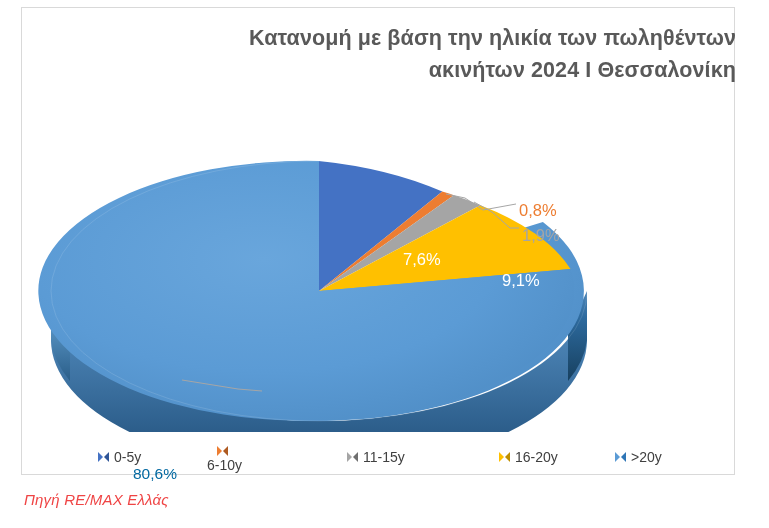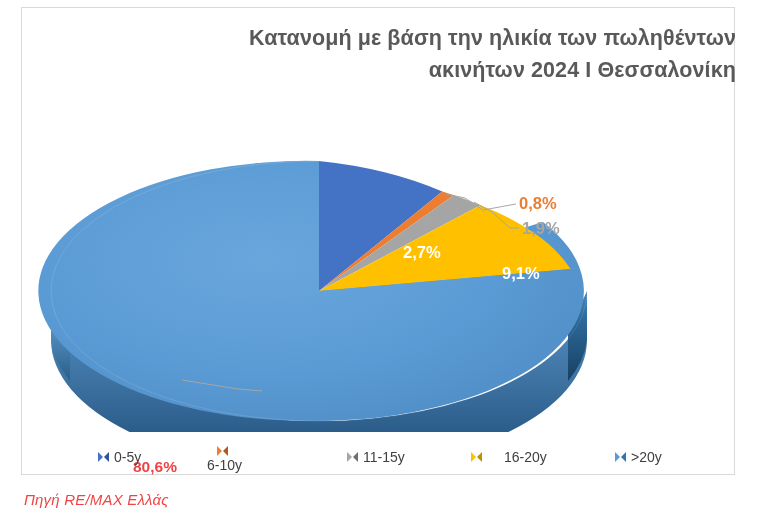--- a/index.html
+++ b/index.html
@@ -56,29 +56,30 @@
   #pie-svg {
     position: absolute;
     left: 0;
     top: 0;
   }
 
   
   .data-label {
     position: absolute;
     font-size: 16.5px;
-    font-weight: bold;
+    font-weight: normal;
     white-space: nowrap;
     line-height: 1;
+    margin-top: 7px;
   }
   #label-0-5y   { left: 381px; top: 152px; color: #ffffff; }
   #label-6-10y  { left: 497px; top: 103px; color: #ED7D31; }
   #label-11-15y { left: 500px; top: 128px; color: #A5A5A5; }
   #label-16-20y { left: 480px; top: 173px; color: #ffffff; }
-  #label-gt20y  { left: 111px; top: 367px; color: #ef4444; font-size: 15.5px; }
+  #label-gt20y  { left: 111px; top: 367px; color: #0369a1; font-size: 15.5px; }
 
   
   #legend {
     position: absolute;
     left: 0;
     top: 438px;
     width: 714px;
     height: 24px;
   }
   .legend-item {
@@ -113,21 +114,21 @@
     border-top: 5.5px solid transparent;
     border-bottom: 5.5px solid transparent;
   }
   .legend-text {
     font-size: 14px;
     color: #404040;
   }
   #legend-item-0  { left: 76px; }
   #legend-item-1  { left: 185px; flex-direction: column; }
   #legend-item-2  { left: 325px; }
-  #legend-item-3  { left: 449px; gap: 17px; }
+  #legend-item-3  { left: 477px; }
   #legend-item-4  { left: 593px; }
 
   
   #source-note {
     position: absolute;
     left: 24px;
     top: 491px;
     font-size: 15px;
     font-style: italic;
     color: #ef4444;
@@ -190,21 +191,21 @@
 
       <ellipse cx="297" cy="199" rx="268" ry="130" fill="none" stroke="#ffffff" stroke-opacity="0.12" stroke-width="1"></ellipse>
 
       <polyline points="424,102 443,106 461,118 494,112" fill="none" stroke="#A6A6A6" stroke-width="1"></polyline>
 
       <polyline points="452,110 470,120 488,136 497,136" fill="none" stroke="#A6A6A6" stroke-width="1"></polyline>
 
       <polyline points="160,288 216,297 240,299" fill="none" stroke="#A6A6A6" stroke-width="1"></polyline>
     </svg>
 
-    <div class="data-label" id="label-0-5y">2,7%</div>
+    <div class="data-label" id="label-0-5y">7,6%</div>
     <div class="data-label" id="label-6-10y">0,8%</div>
     <div class="data-label" id="label-11-15y">1,9%</div>
     <div class="data-label" id="label-16-20y">9,1%</div>
     <div class="data-label" id="label-gt20y">80,6%</div>
   </div>
 
   <div id="legend">
     <div class="legend-item" id="legend-item-0">
       <span class="legend-swatch">
         <span class="tri-l" style="border-left: 5.5px solid rgb(68, 114, 196);"></span>

